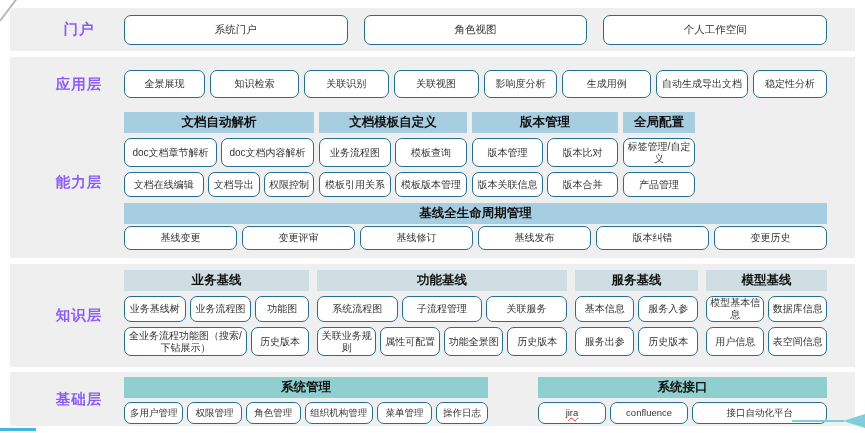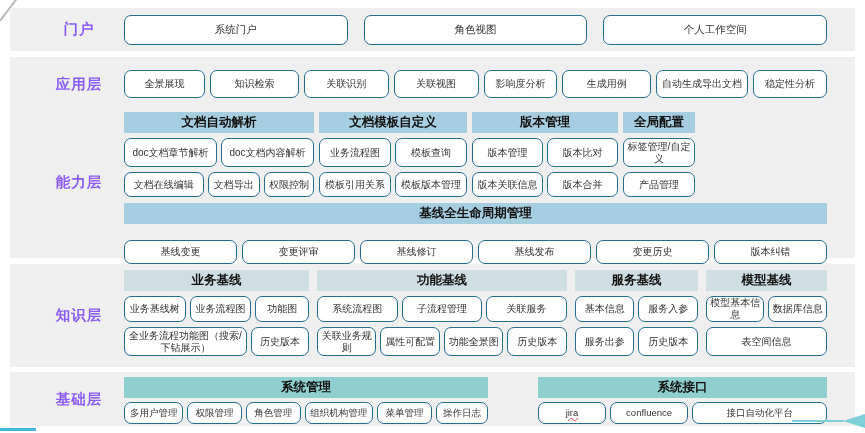--- a/index.html
+++ b/index.html
@@ -38,21 +38,21 @@
   .app-content .pill{flex:1;height:28px;text-align:right;}
   
   .cap-content{display:flex;flex-direction:column;padding-top:6px;}
   .cap-groups{display:flex;gap:5px;}
   .group{display:flex;flex-direction:column;}
   .grow{display:flex;gap:4px;margin-top:5px;}
   .grow .pill{flex:1;}
   .r1{height:29px;}
   .r2{height:25px;}
   .baseline-hdr{margin-top:6px;}
-  .base-row{display:flex;gap:5px;margin-top:16px;}
+  .base-row{display:flex;gap:5px;margin-top:2px;}
   .base-row .pill{flex:1;height:24px;}
   
   .kn-content{display:flex;padding-top:6px;gap:8px;}
   .kn1{height:26px;}
   .kn2{height:29px;}
   
   .fd-content{display:flex;padding-top:5px;}
   .fd-row{display:flex;gap:4px;margin-top:4px;}
   .fd-row .pill{flex:1;height:22px;font-size:9.5px;}
   .spell-error{text-decoration:underline wavy #e03030;text-decoration-thickness:1px;}
@@ -140,22 +140,22 @@
             <div class="pill">产品管理</div>
           </div>
         </div>
       </div>
       <div class="hdr hdr-blue baseline-hdr">基线全生命周期管理</div>
       <div class="base-row">
         <div class="pill">基线变更</div>
         <div class="pill">变更评审</div>
         <div class="pill">基线修订</div>
         <div class="pill">基线发布</div>
+        <div class="pill">版本纠错</div>
         <div class="pill">变更历史</div>
-        <div class="pill">版本纠错</div>
       </div>
     </div>
   </div>
 
   <div class="band" style="top:264px;height:103px">
     <div class="label">知识层</div>
     <div class="content kn-content">
       <div class="group" style="width:191px">
         <div class="hdr hdr-pale">业务基线</div>
         <div class="grow kn1">
@@ -193,20 +193,21 @@
           <div class="pill">历史版本</div>
         </div>
       </div>
       <div class="group" style="width:125px">
         <div class="hdr hdr-pale">模型基线</div>
         <div class="grow kn1">
           <div class="pill">模型基本信息</div>
           <div class="pill">数据库信息</div>
         </div>
         <div class="grow kn2">
+          <div class="pill">用户信息</div>
           <div class="pill">表空间信息</div>
         </div>
       </div>
     </div>
   </div>
 
   <div class="band" style="top:372px;height:54px">
     <div class="label">基础层</div>
     <div class="content fd-content">
       <div class="group" style="width:378px">

